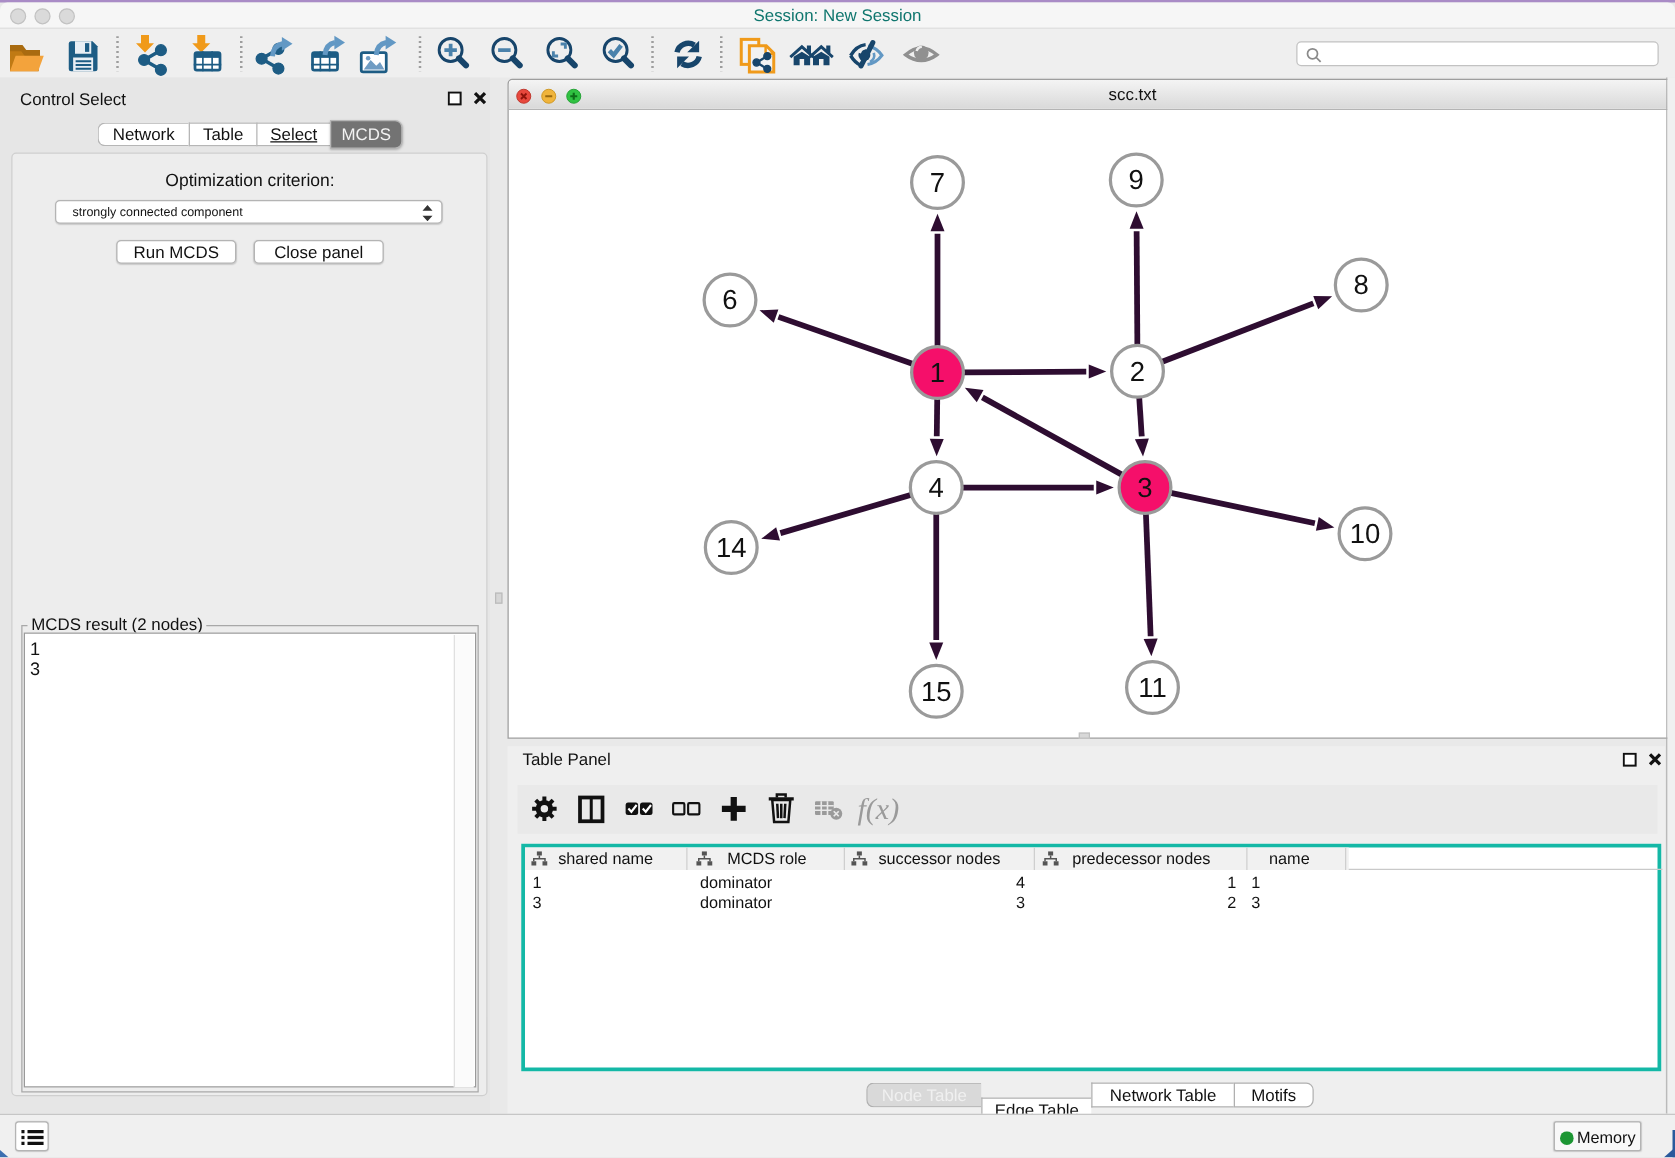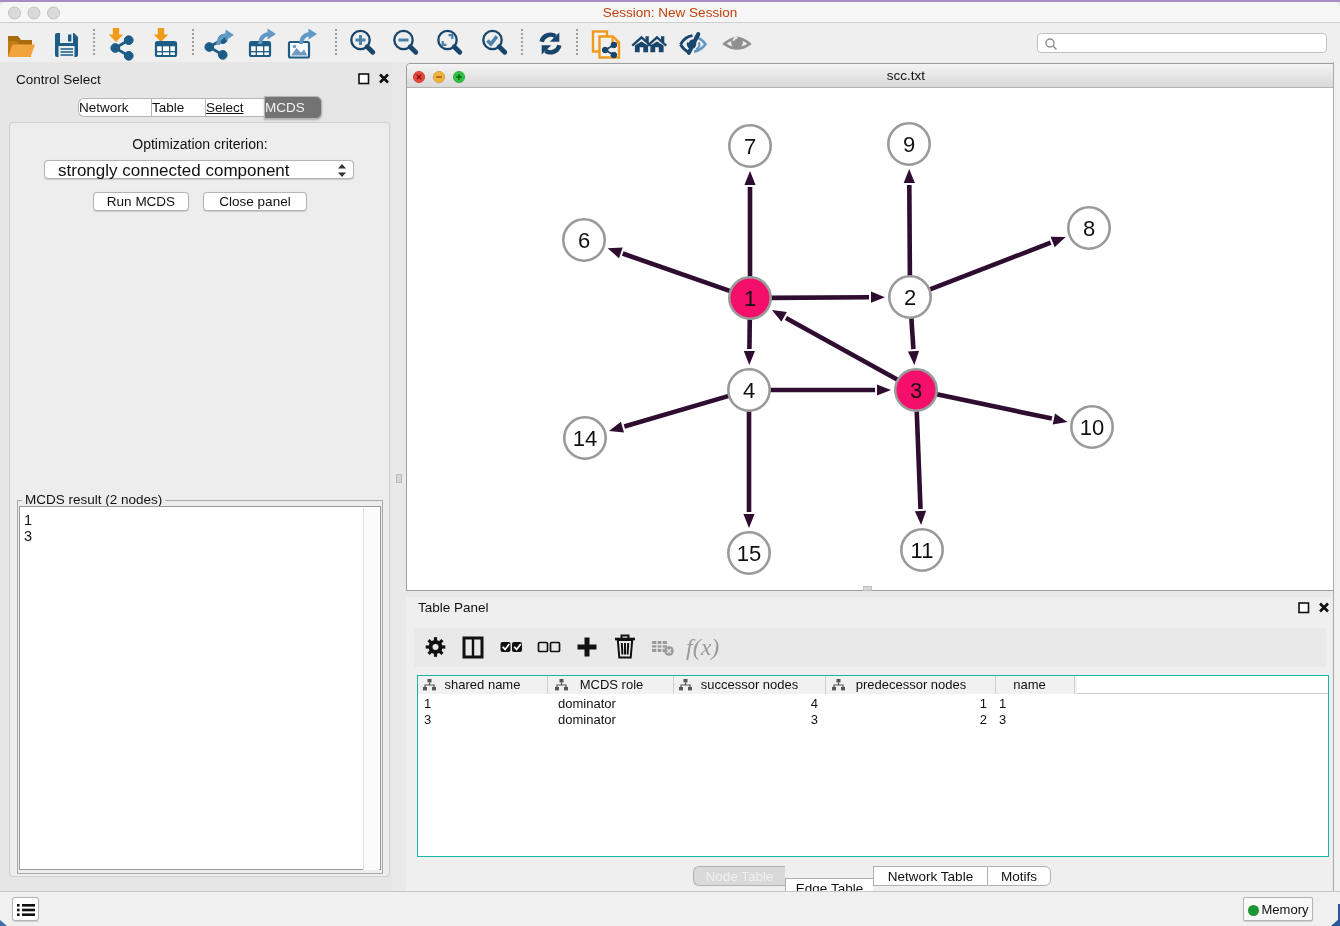--- a/index.html
+++ b/index.html
@@ -1,38 +1,38 @@
 <!DOCTYPE html>
 <html><head><meta charset="utf-8"><style>
 * { margin:0; padding:0; box-sizing:border-box; }
 html,body { width:1340px; height:926px; overflow:hidden; }
 body { font-family:"Liberation Sans", sans-serif; background:#e9e9e9; position:relative; font-size:13px; color:#111; }
 .abs { position:absolute; }
 .vsep { position:absolute; top:29px; height:28px; width:1.5px; background:repeating-linear-gradient(to bottom,#9e9e9e 0 1.6px,transparent 1.6px 4px); }
 .ttab { position:absolute; top:98px; height:19px; background:#fff; border:1px solid #b6b6b6; border-right:none;
-  text-align:left; line-height:18px; font-size:13.5px; }
+  text-align:center; line-height:18px; font-size:13.5px; }
 .ttab.sel { background:#737373; color:#f3f3f3; top:96px; height:23px; line-height:22px; box-shadow:0 1px 2px rgba(0,0,0,.25);}
 .btab { position:absolute; top:866px; height:20px; background:#fff; border:1px solid #b0b0b0; border-right:none;
   text-align:center; line-height:19px; font-size:13.5px; }
 .btab.sel { background:#d9d9d9; color:#f0f0f0; }
 .hc { position:absolute; top:0; height:18px; border-right:1px solid #cfcfcf; text-align:center; line-height:18px; font-size:13px; }
 .btn { position:absolute; background:#fff; border:1px solid #b4b4b4; border-radius:4px; text-align:center;
   font-size:13.5px; box-shadow:0 0.5px 1px rgba(0,0,0,.15); }
 </style></head><body>
 
 <div class="abs" style="left:0;top:0;width:1340px;height:2px;background:#a98bc6"></div>
 <div class="abs" style="left:0;top:2px;width:1340px;height:21px;background:#f6f6f6;border-bottom:1px solid #cfcfcf;border-radius:6px 6px 0 0">
   <svg width="70" height="21" style="position:absolute;left:0;top:0">
       <g fill="#dadada" stroke="#c2c2c2">
     <circle cx="14.5" cy="11" r="6"></circle>
         <circle cx="34" cy="11" r="6"></circle>
         <circle cx="53.5" cy="11" r="6"></circle>
       </g>
     </svg>
-  <div style="text-align:center;line-height:21px;color:#c2410c;font-size:13.5px">Session: New Session</div>
+  <div style="text-align:center;line-height:21px;color:#0f766e;font-size:13.5px">Session: New Session</div>
 </div>
 
 <div class="abs" style="left:0;top:23px;width:1340px;height:39px;background:#efefef"></div>
 <svg style="position:absolute;left:0;top:23px" width="1340" height="39" viewBox="0 23 1340 39">
     <path d="M8 36 h10 l3 4 h11 v5 h-24 Z" fill="#a96b10"></path>
     <path d="M8 36 v21 h23 v-12 h-11 l-3-4 h-9 Z" fill="#c07a14"></path>
     <path d="M12.5 44.5 h22.5 l-4.5 12.5 h-22.5 Z" fill="#f3a33c"></path>
     <path d="M55 35 q0-2 2-2 h17 l4 4 v18 q0 2 -2 2 h-19 q-2 0 -2-2 Z" fill="#1d5c84"></path>
     <rect x="60" y="33" width="13" height="10" fill="#e8eef4"></rect>
     <rect x="68" y="34.5" width="3.4" height="7" fill="#1d5c84"></rect>
@@ -146,21 +146,21 @@
   <rect x="1" y="1" width="9.5" height="9.5" fill="#fff" stroke="#111" stroke-width="1.6"></rect>
   <path d="M22 1.5 l8 8 m0 -8 l-8 8" stroke="#111" stroke-width="2.6"></path>
   </svg>
 <div class="abs" style="left:9px;top:122px;width:381px;height:755px;background:#ededed;border:1px solid #cfcfcf;border-radius:4px"></div>
 <div class="ttab" style="left:78px;width:73px;border-radius:6px 0 0 6px;">Network</div>
 <div class="ttab" style="left:151px;width:54px;">Table</div>
 <div class="ttab" style="left:205px;width:59px;text-decoration:underline;">Select</div>
 <div class="ttab sel" style="left:264px;width:58px;border-right:1px solid #b6b6b6;border-radius:0 6px 6px 0;">MCDS</div>
 <div class="abs" style="left:8px;top:136px;width:384px;text-align:center;font-size:14px">Optimization criterion:</div>
 <div class="abs" style="left:44px;top:160px;width:310px;height:19px;background:#fff;border:1px solid #b4b4b4;border-radius:4px;box-shadow:0 0.5px 1px rgba(0,0,0,.15)">
-  <div style="position:absolute;left:13px;top:1px;line-height:17px;font-size:17px">strongly connected component</div>
+  <div style="position:absolute;left:13px;top:1px;line-height:17px;font-size:10px">strongly connected component</div>
   <svg width="10" height="13" style="position:absolute;right:6px;top:3px" viewBox="0 0 10 13">
     <path d="M5 0 L9 4.5 H1 Z M5 13 L9 8.5 H1 Z" fill="#333"></path>
     </svg>
 </div>
 <div class="btn" style="left:93px;top:192px;width:96px;height:19px;line-height:18px">Run MCDS</div>
 <div class="btn" style="left:203px;top:192px;width:104px;height:19px;line-height:18px">Close panel</div>
 
 <div class="abs" style="left:17px;top:500px;width:366px;height:374px;border:1px solid #a8a8a8"></div>
 <div class="abs" style="left:22px;top:492px;background:#ededed;padding:0 3px;font-size:13.5px">MCDS result (2 nodes)</div>
 <div class="abs" style="left:19px;top:506px;width:362px;height:364px;background:#fff;border:1px solid #9a9a9a">
@@ -280,21 +280,21 @@
     <g stroke="#e9e9e9" stroke-width="1.3">
       <line x1="652" y1="644.6" x2="667" y2="644.6"></line>
       <line x1="652" y1="648.2" x2="667" y2="648.2"></line>
       <line x1="657" y1="641" x2="657" y2="652"></line>
       <line x1="662" y1="641" x2="662" y2="652"></line>
     </g>
     <circle cx="669" cy="651" r="4.8" fill="#9a9a9a"></circle>
     <path d="M667 649 l4 4 m0-4 l-4 4" stroke="#e9e9e9" stroke-width="1.4"></path>
     <text x="686" y="655" font-family="Liberation Serif, serif" font-style="italic" font-size="24" fill="#9a9a9a">f(x)</text>
   </svg>
-<div class="abs" style="left:417px;top:675px;width:912px;height:182px;background:#fff;border:1px solid #14b8a6">
+<div class="abs" style="left:417px;top:675px;width:912px;height:182px;background:#fff;border:3px solid #14b8a6">
   <div style="position:absolute;left:0;top:0;width:910px;height:18px;border-bottom:1px solid #c9c9c9">
     <div style="position:absolute;left:0;top:0;width:659px;height:18px;background:#f1f1f1"></div>
       <div class="hc" style="left:0px;width:130px;"><svg width="13" height="12" viewBox="0 0 13 12" style="position:absolute;left:5px;top:3px">
           <g fill="#555">
             <rect x="4.5" y="0" width="4" height="3.4"></rect>
             <rect x="0" y="8" width="4" height="3.4"></rect>
             <rect x="9" y="8" width="4" height="3.4"></rect>
             <path d="M6.5 3.4 v2.6 M2 8 V6 h9 v2" stroke="#555" stroke-width="1.2" fill="none"></path>
           </g>
         </svg><span>shared name</span></div>

